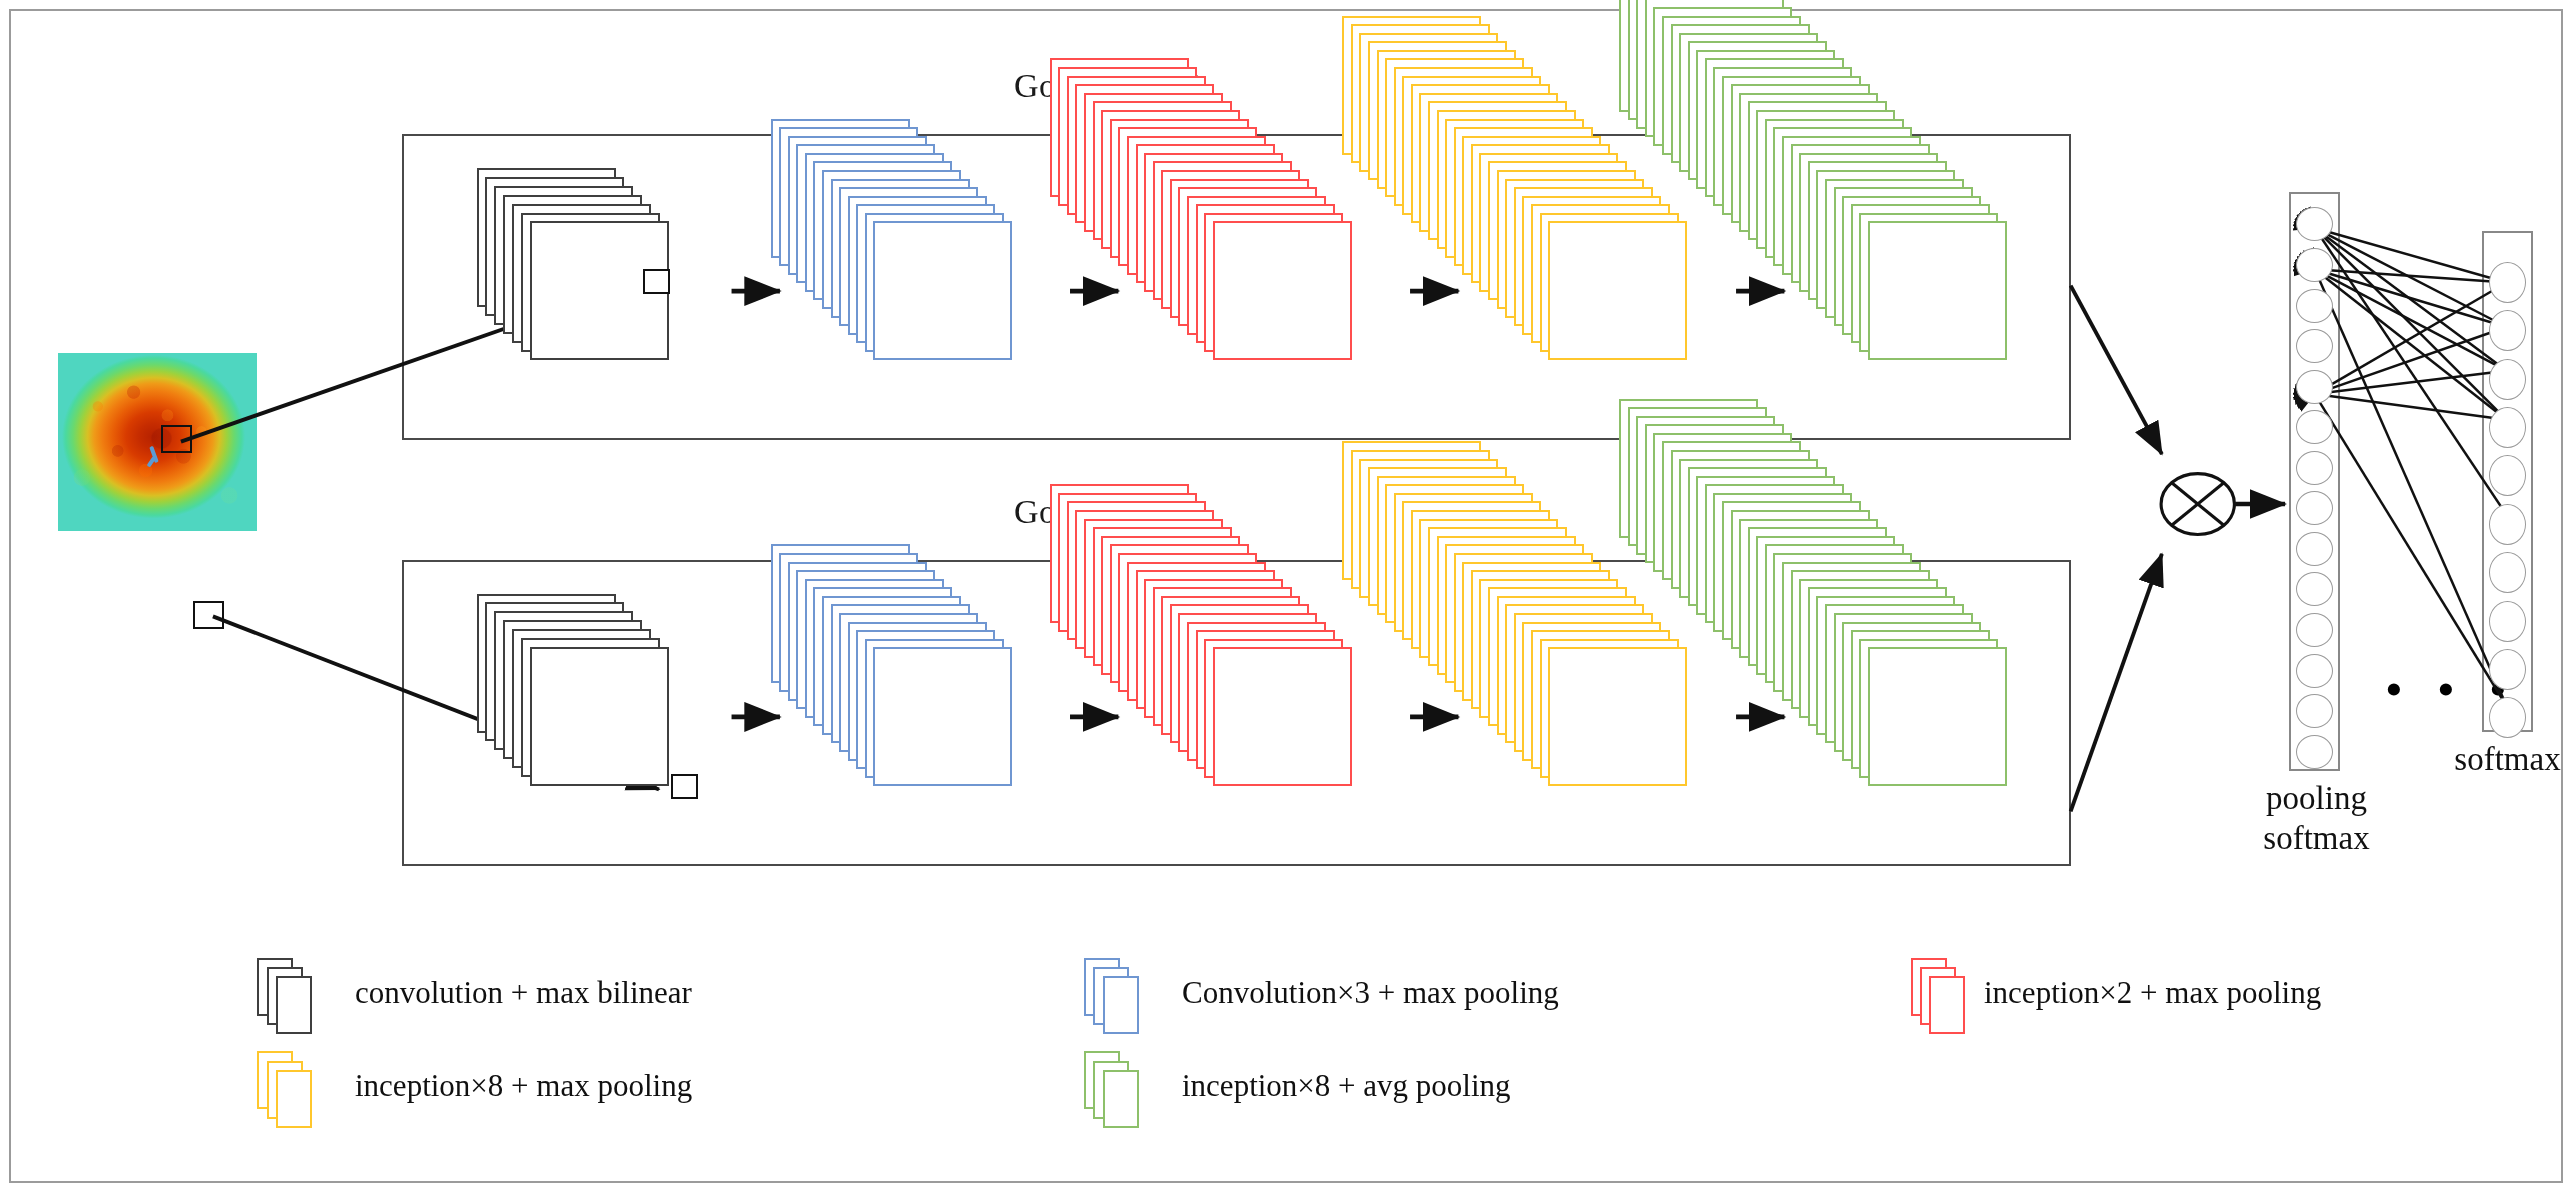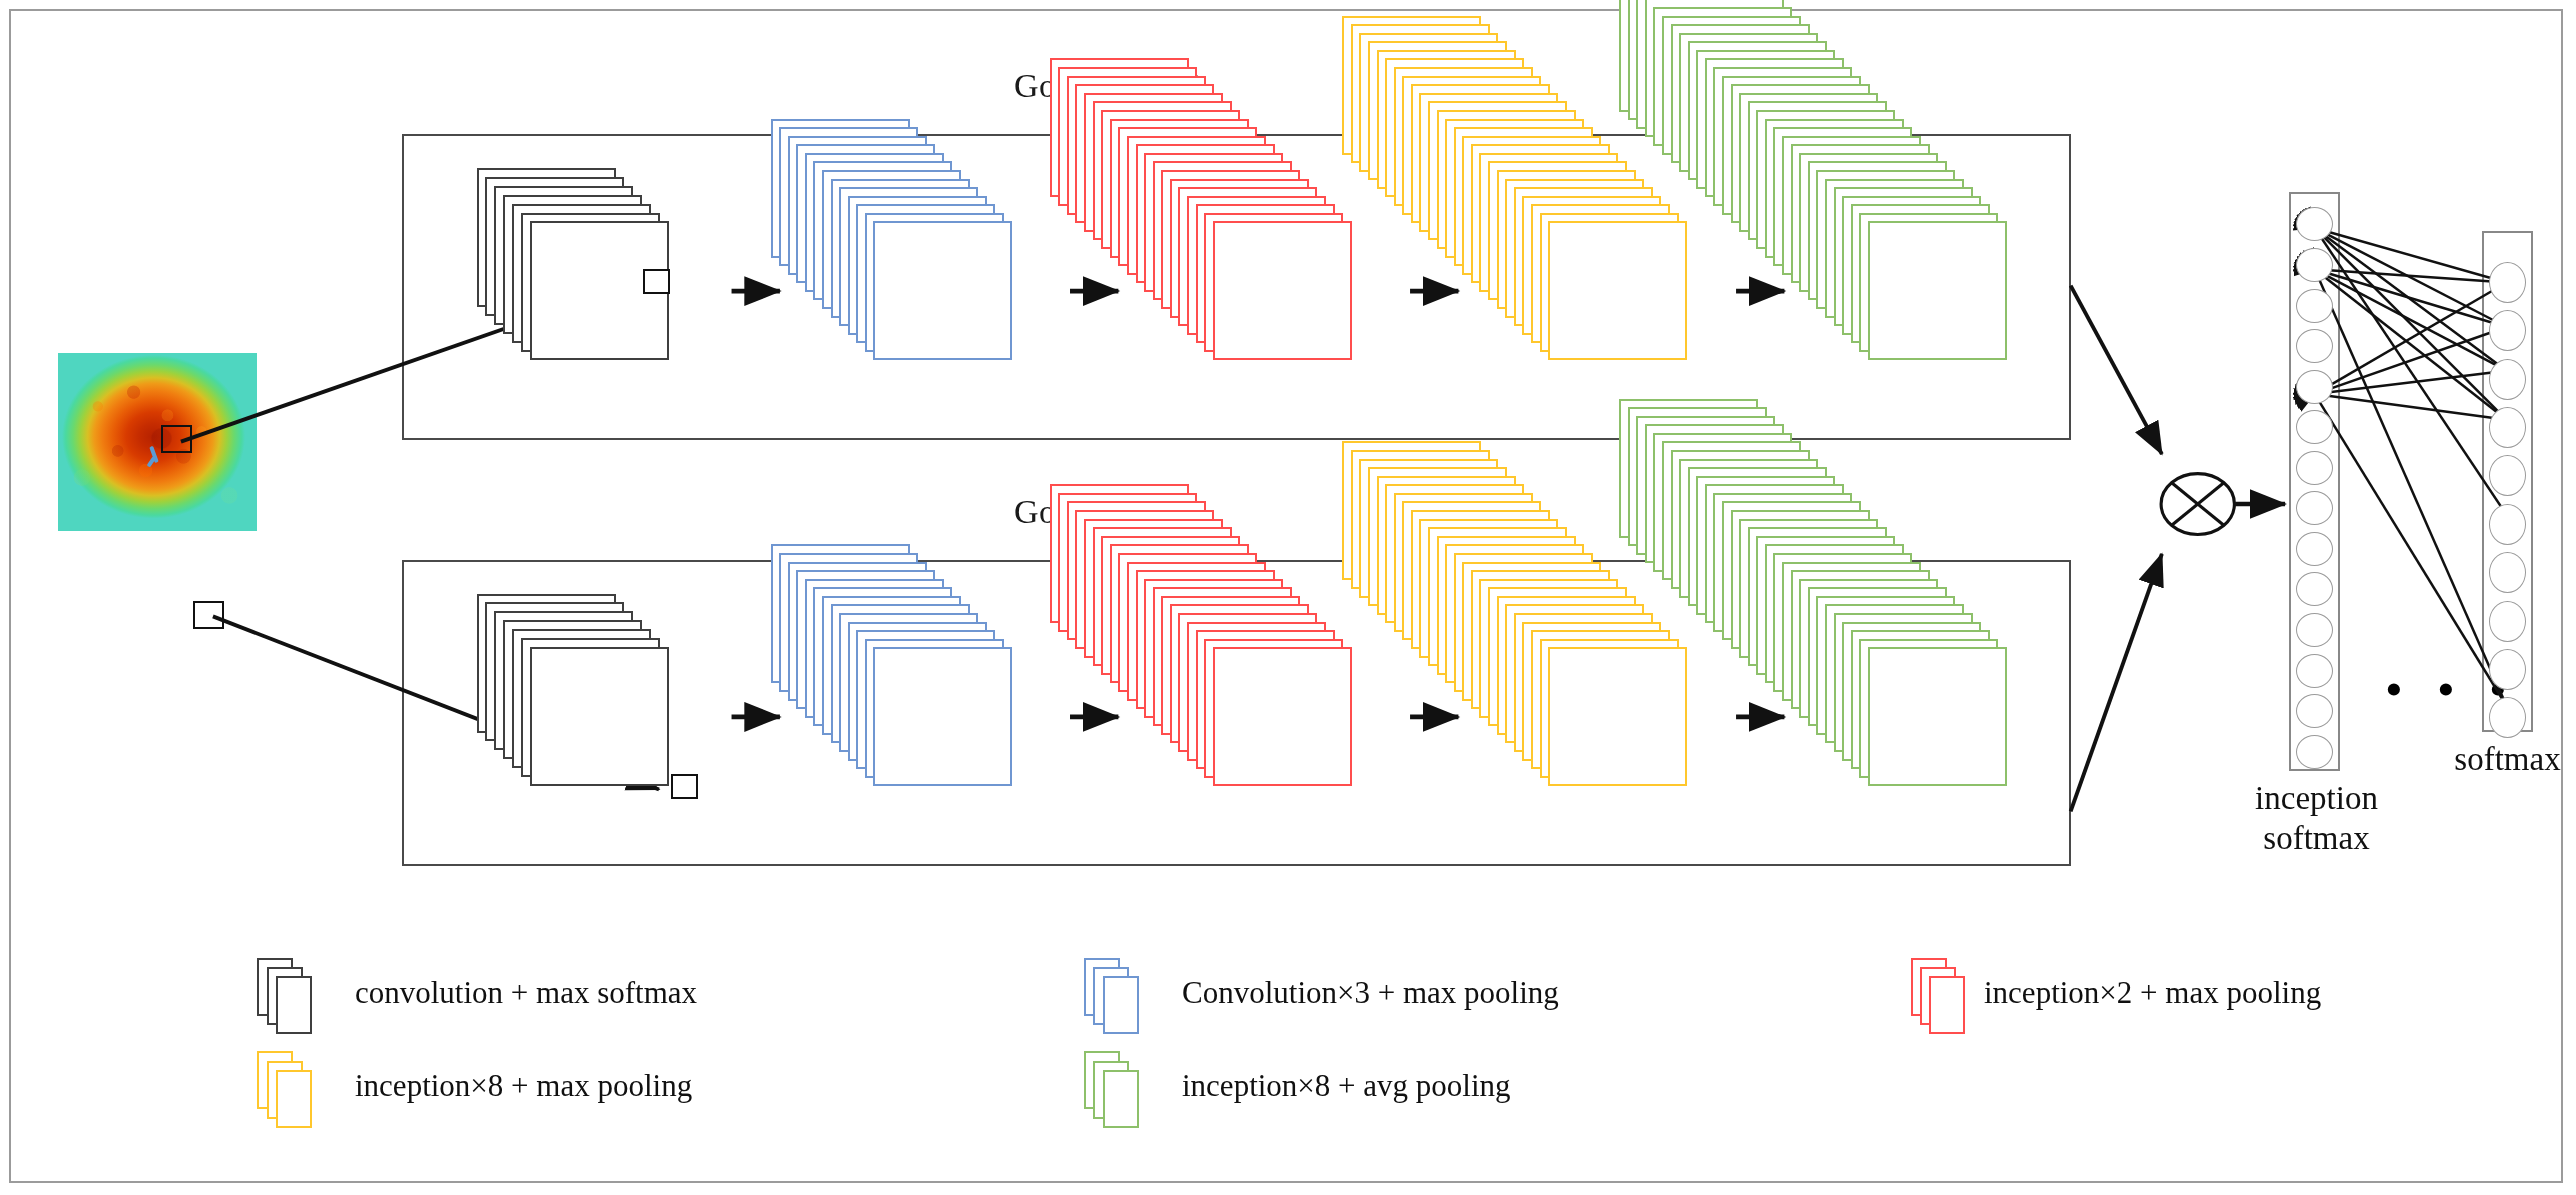--- a/index.html
+++ b/index.html
@@ -141,21 +141,21 @@
 
   <div class="panel-box" style="left:402px;top:134px;width:1669px;height:306px;"></div>
   <div class="panel-title" style="left:1014px;top:67px;">GoogLeNet 1</div>
 
   <div class="panel-box" style="left:402px;top:560px;width:1669px;height:306px;"></div>
   <div class="panel-title" style="left:1014px;top:493px;">GoogLeNet 2</div>
 
   <div class="vec-col" style="left:2289px;top:192px;width:51px;height:579px;"></div>
   <div class="vec-col" style="left:2482px;top:231px;width:51px;height:501px;"></div>
 
-  <div class="side-label" style="left:2227px;top:780px;width:179px;">inception</div>
+  <div class="side-label" style="left:2227px;top:780px;width:179px;">pooling</div>
   <div class="side-label" style="left:2227px;top:820px;width:179px;">softmax</div>
   <div class="side-label" style="left:2418px;top:741px;width:179px;">softmax</div>
   <div class="dots" style="left:2386px;top:667px;">• • •</div>
 
   <svg class="overlay" viewBox="0 0 3303 1533">
     <defs>
       <marker id="ah" markerWidth="9" markerHeight="9" refX="7.6" refY="3.2" orient="auto" markerUnits="strokeWidth">
         <path d="M0,0 L8,3.2 L0,6.4 z" fill="#111"></path>
       </marker>
       <marker id="ahs" markerWidth="10" markerHeight="10" refX="8.2" refY="3.4" orient="auto" markerUnits="strokeWidth">
@@ -457,21 +457,21 @@
       <div class="cell" style="left: 2489px; top: 649px; width: 37px; height: 41px;"></div>
       <div class="cell" style="left: 2489px; top: 697px; width: 37px; height: 41px;"></div>
     </div>
 
   <div id="legend-layer">
       <div class="mini-stack" style="left: 0px; top: 0px;">
         <div class="mcard" style="left: 257px; top: 958px; border: 2.3px solid rgb(63, 63, 63); z-index: 48;"></div>
         <div class="mcard" style="left: 267px; top: 967px; border: 2.3px solid rgb(63, 63, 63); z-index: 49;"></div>
         <div class="mcard" style="left: 276px; top: 976px; border: 2.3px solid rgb(63, 63, 63); z-index: 50;"></div>
       </div>
-      <div class="legend-label" style="left: 355px; top: 975px;">convolution + max softmax</div>
+      <div class="legend-label" style="left: 355px; top: 975px;">convolution + max bilinear</div>
       <div class="mini-stack" style="left: 0px; top: 0px;">
         <div class="mcard" style="left: 1084px; top: 958px; border: 2.3px solid rgb(111, 150, 209); z-index: 48;"></div>
         <div class="mcard" style="left: 1093px; top: 967px; border: 2.3px solid rgb(111, 150, 209); z-index: 49;"></div>
         <div class="mcard" style="left: 1103px; top: 976px; border: 2.3px solid rgb(111, 150, 209); z-index: 50;"></div>
       </div>
       <div class="legend-label" style="left: 1182px; top: 975px;">Convolution×3 + max pooling</div>
       <div class="mini-stack" style="left: 0px; top: 0px;">
         <div class="mcard" style="left: 1911px; top: 958px; border: 2.3px solid rgb(255, 77, 77); z-index: 48;"></div>
         <div class="mcard" style="left: 1920px; top: 967px; border: 2.3px solid rgb(255, 77, 77); z-index: 49;"></div>
         <div class="mcard" style="left: 1929px; top: 976px; border: 2.3px solid rgb(255, 77, 77); z-index: 50;"></div>

